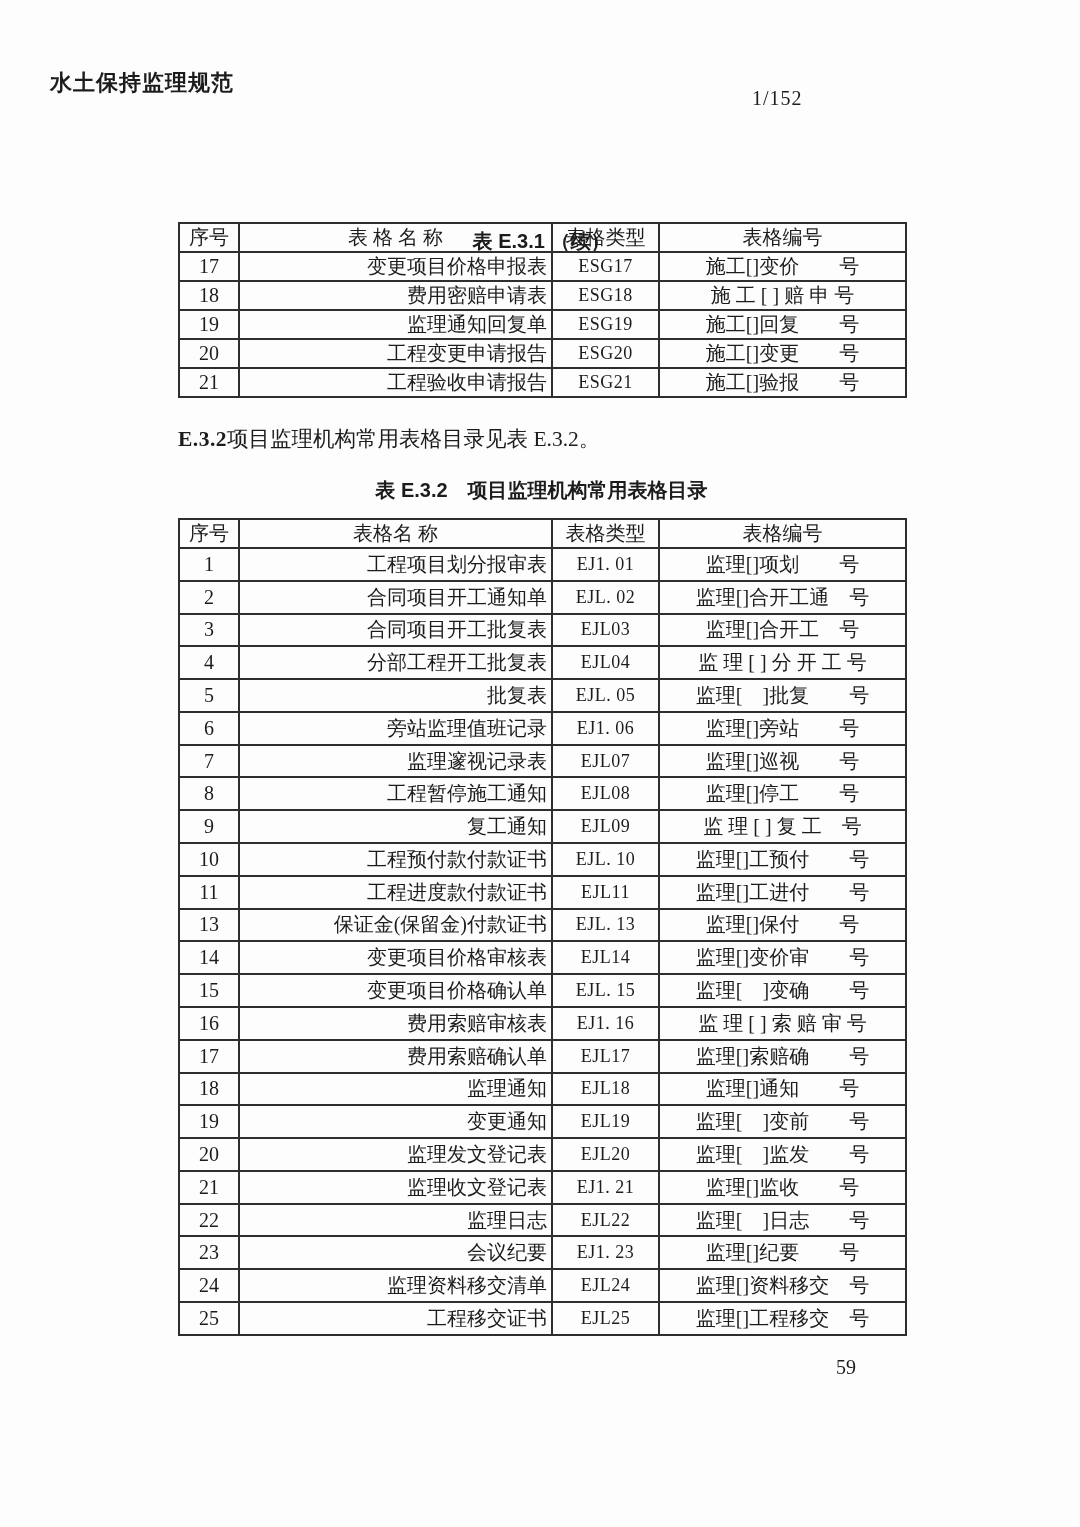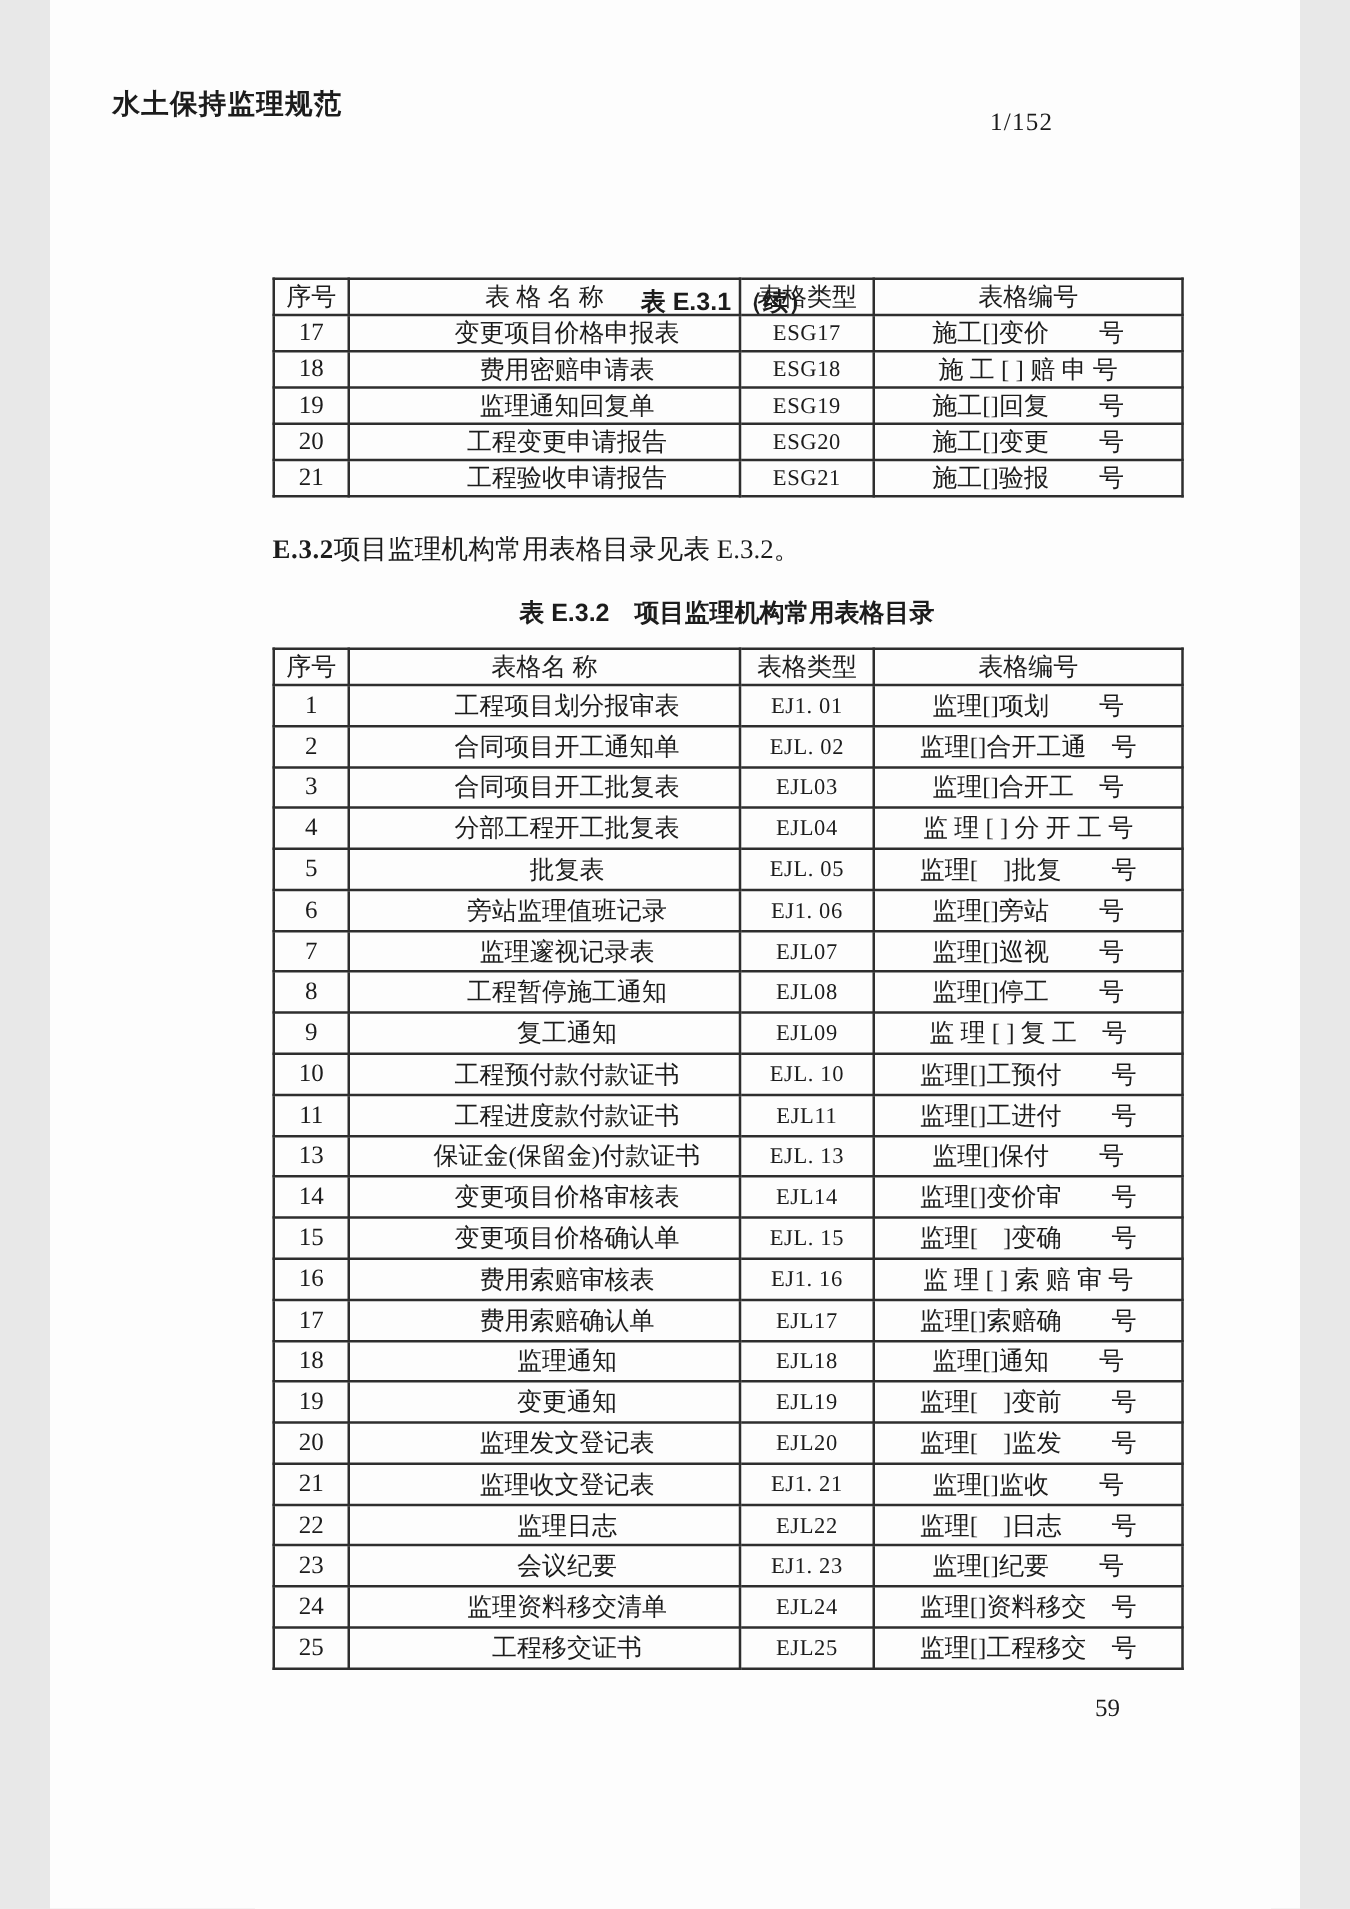--- a/index.html
+++ b/index.html
@@ -1,18 +1,18 @@
 <!DOCTYPE html>
 <html><head>
 <meta charset="utf-8">
 <style>
   html,body{margin:0;padding:0;background:#e8e8e8;}
   .page{
     position:relative;
-    width:1000px;height:1527px;
+    width:1080px;height:1527px;
     background:#fdfdfd;
     color:#1c1c1c;
     font-family:"Liberation Serif","DejaVu Serif",serif;
     overflow:hidden;
     margin:0 auto;
   }
   .hdr-title{
     position:absolute;left:50px;top:68px;
     font-family:"Liberation Sans","DejaVu Sans",sans-serif;
     font-weight:bold;font-size:22px;letter-spacing:1px;
@@ -45,21 +45,21 @@
   .t1{top:222px;height:176px;}
   .t2{top:518px;height:818px;}
   .tbl th,.tbl td{
     border:2px solid #2e2e2e;
     font-weight:normal;
     padding:0 4px;
     text-align:center;
     overflow:hidden;
     white-space:nowrap;
   }
-  .tbl td.c1{text-align:center;padding-left:40px;}
+  .tbl td.c1{text-align:right;padding-left:40px;}
   .tbl td.c2{font-size:18px;letter-spacing:.5px;}
   .footer-num{
     position:absolute;left:836px;top:1356px;
     font-size:20px;
   }
 </style>
 </head>
 <body>
 
 <div class="page">

